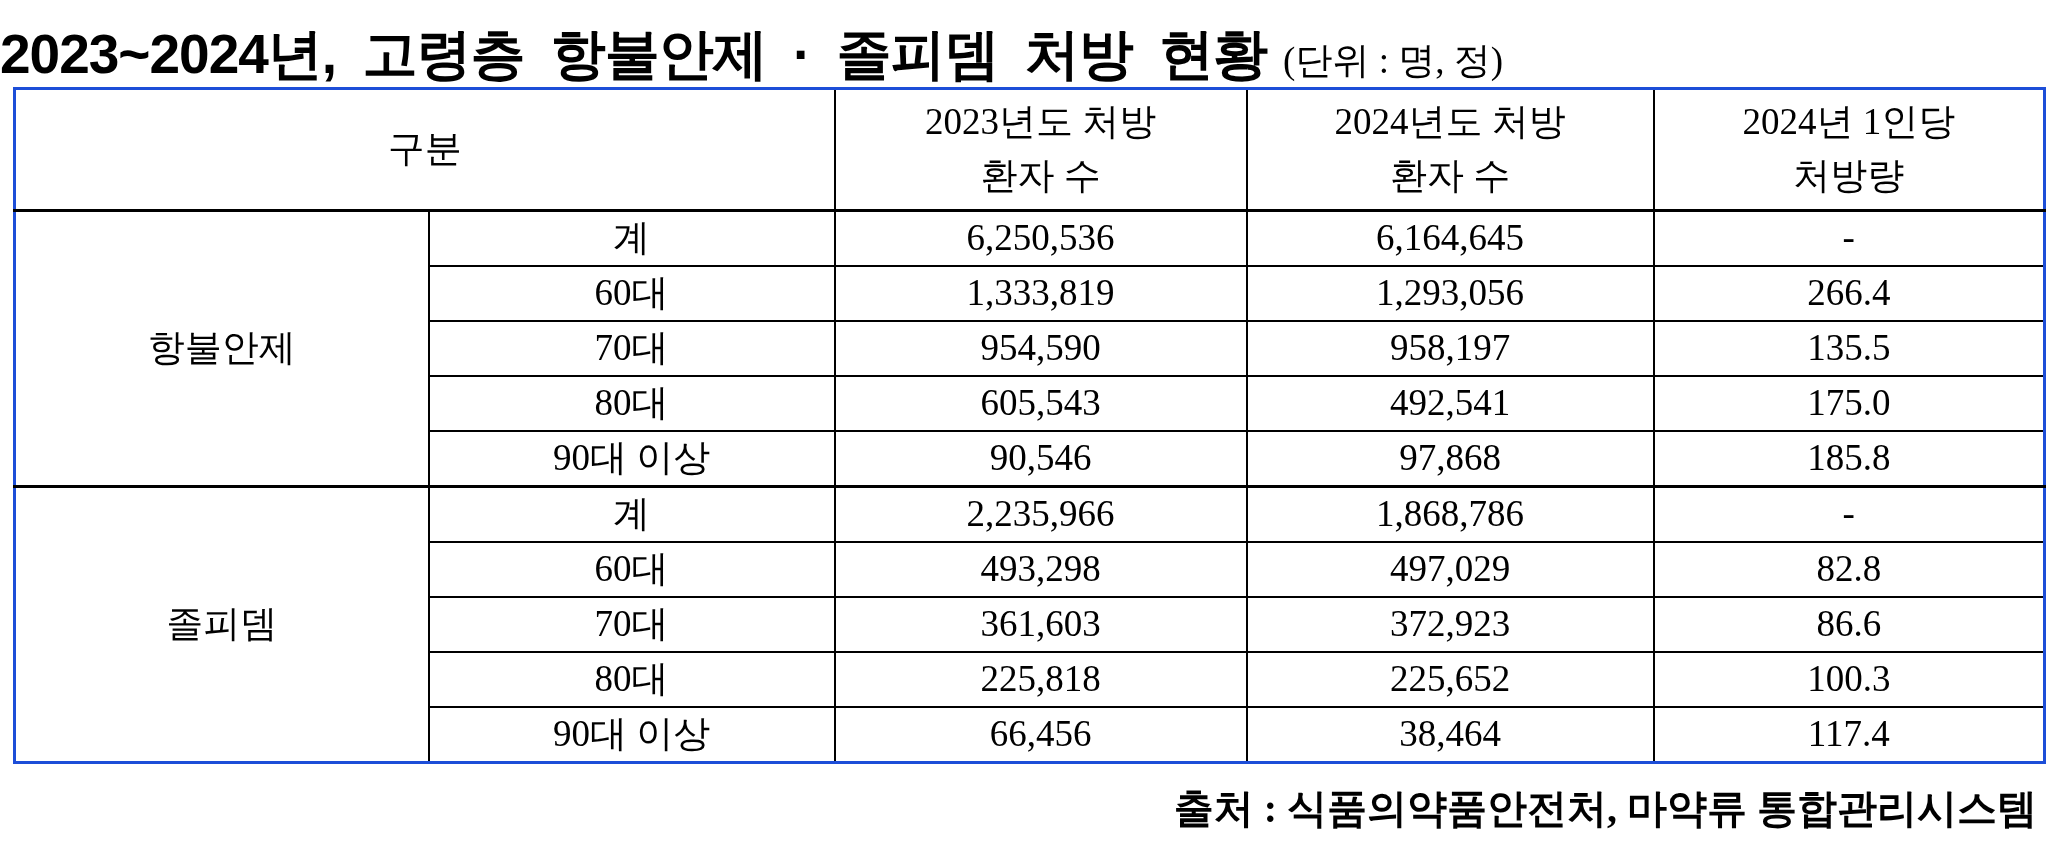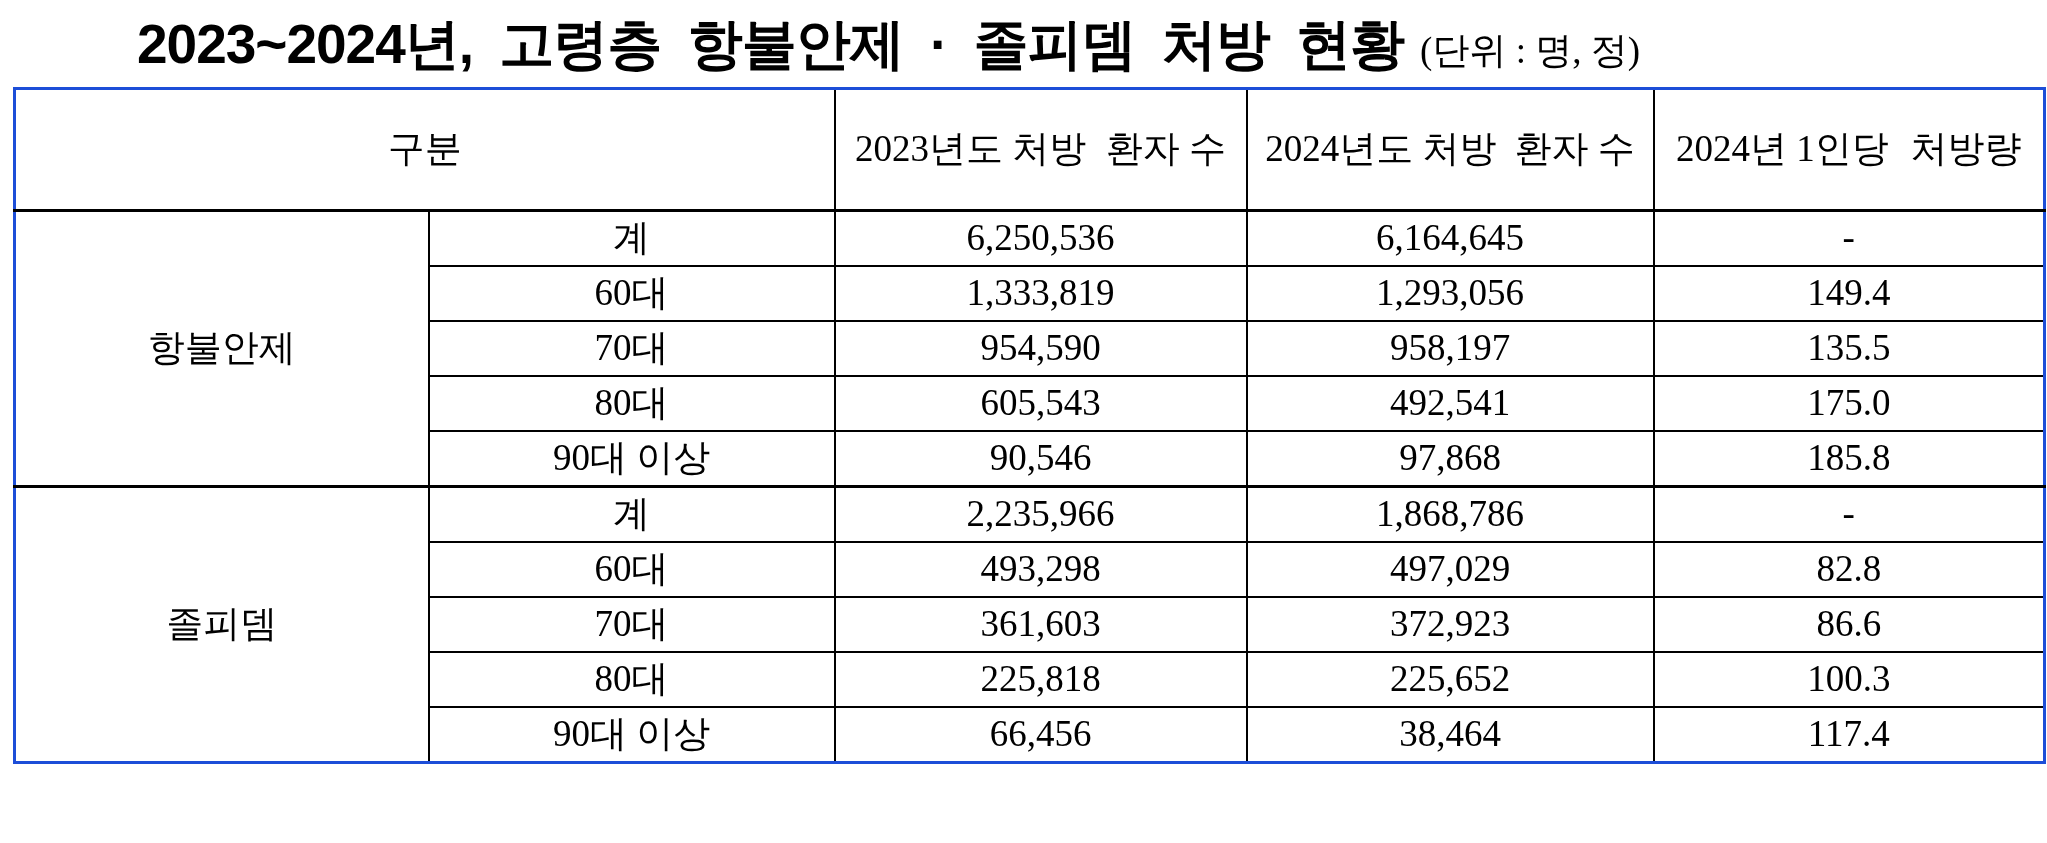--- a/index.html
+++ b/index.html
@@ -1,22 +1,22 @@
 <!DOCTYPE html>
 <html><head>
 <meta charset="utf-8">
 <style>
   html,body{margin:0;padding:0;background:#ffffff;}
   .page{
     position:relative;width:2047px;height:843px;background:#ffffff;color:#000000;
     font-family:"Liberation Serif","DejaVu Serif",serif;overflow:hidden;
   }
   .title-row{
-    position:absolute;top:8px;left:0;width:1777px;height:70px;
-    text-align:center;white-space:nowrap;
+    position:absolute;top:18px;left:0;width:1777px;height:70px;
+    text-align:left;white-space:nowrap;
   }
   .title-main{
     font-family:"Liberation Sans","DejaVu Sans",sans-serif;
     font-weight:800;font-size:55px;letter-spacing:-1px;word-spacing:12px;
     vertical-align:baseline;
   }
   .title-unit{
     font-family:"Liberation Serif","DejaVu Serif",serif;
     font-size:37px;font-weight:400;margin-left:16px;vertical-align:baseline;
   }
@@ -27,21 +27,21 @@
     text-align:center;
   }
   .data-table th,.data-table td{
     border:2px solid #000;
     font-weight:400;font-size:37px;line-height:1.15;
     padding:0;vertical-align:middle;text-align:center;
     overflow:hidden;
   }
   .data-table thead th{border-bottom:3px solid #000;height:119px;}
   .hstack{
-    display:flex;flex-direction:row;justify-content:space-evenly;
+    display:flex;flex-direction:column;justify-content:space-evenly;
     align-items:center;height:119px;
   }
   .data-table tbody td{height:53px;}
   .data-table tr.group-start td{border-top:3px solid #000;}
   .footer{
     position:absolute;top:781px;right:10px;
     font-size:40px;font-weight:700;white-space:nowrap;
   }
 </style>
 </head>
@@ -90,21 +90,21 @@
         <td rowspan="5">항불안제</td>
         <td>계</td>
         <td>6,250,536</td>
         <td>6,164,645</td>
         <td>-</td>
       </tr>
       <tr>
         <td>60대</td>
         <td>1,333,819</td>
         <td>1,293,056</td>
-        <td>149.4</td>
+        <td>266.4</td>
       </tr>
       <tr>
         <td>70대</td>
         <td>954,590</td>
         <td>958,197</td>
         <td>135.5</td>
       </tr>
       <tr>
         <td>80대</td>
         <td>605,543</td>
@@ -145,14 +145,15 @@
       </tr>
       <tr>
         <td>90대 이상</td>
         <td>66,456</td>
         <td>38,464</td>
         <td>117.4</td>
       </tr>
     </tbody>
   </table>
 
+  <div class="footer">출처 : 식품의약품안전처, 마약류 통합관리시스템</div>
 
 </div>
 
 </body></html>

